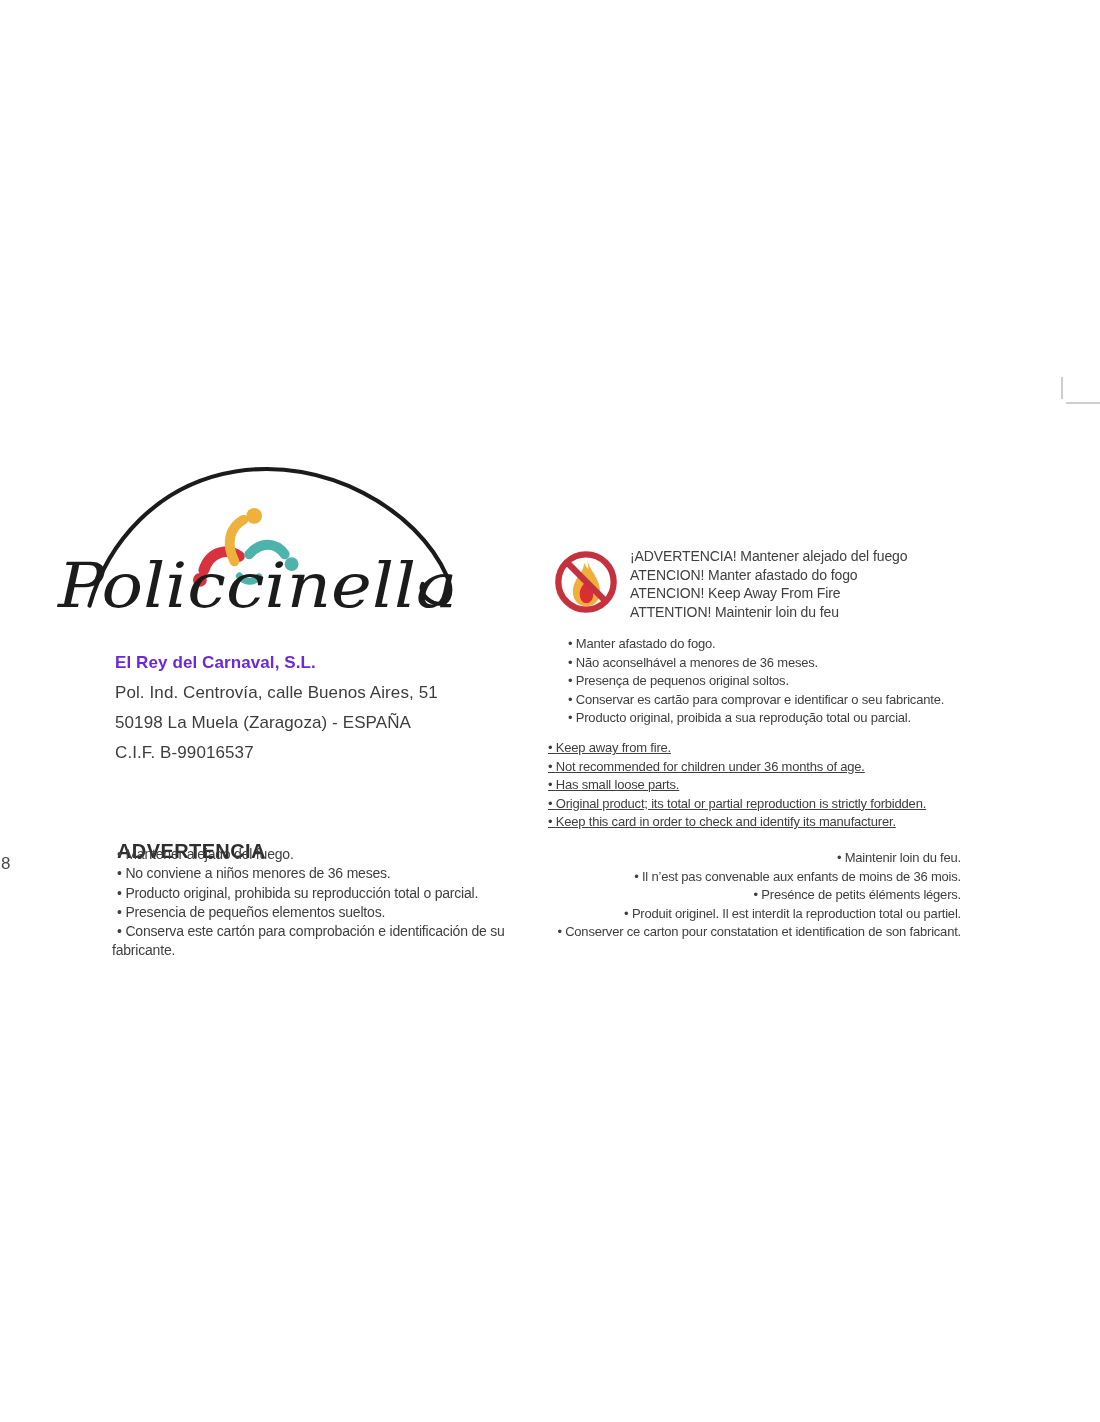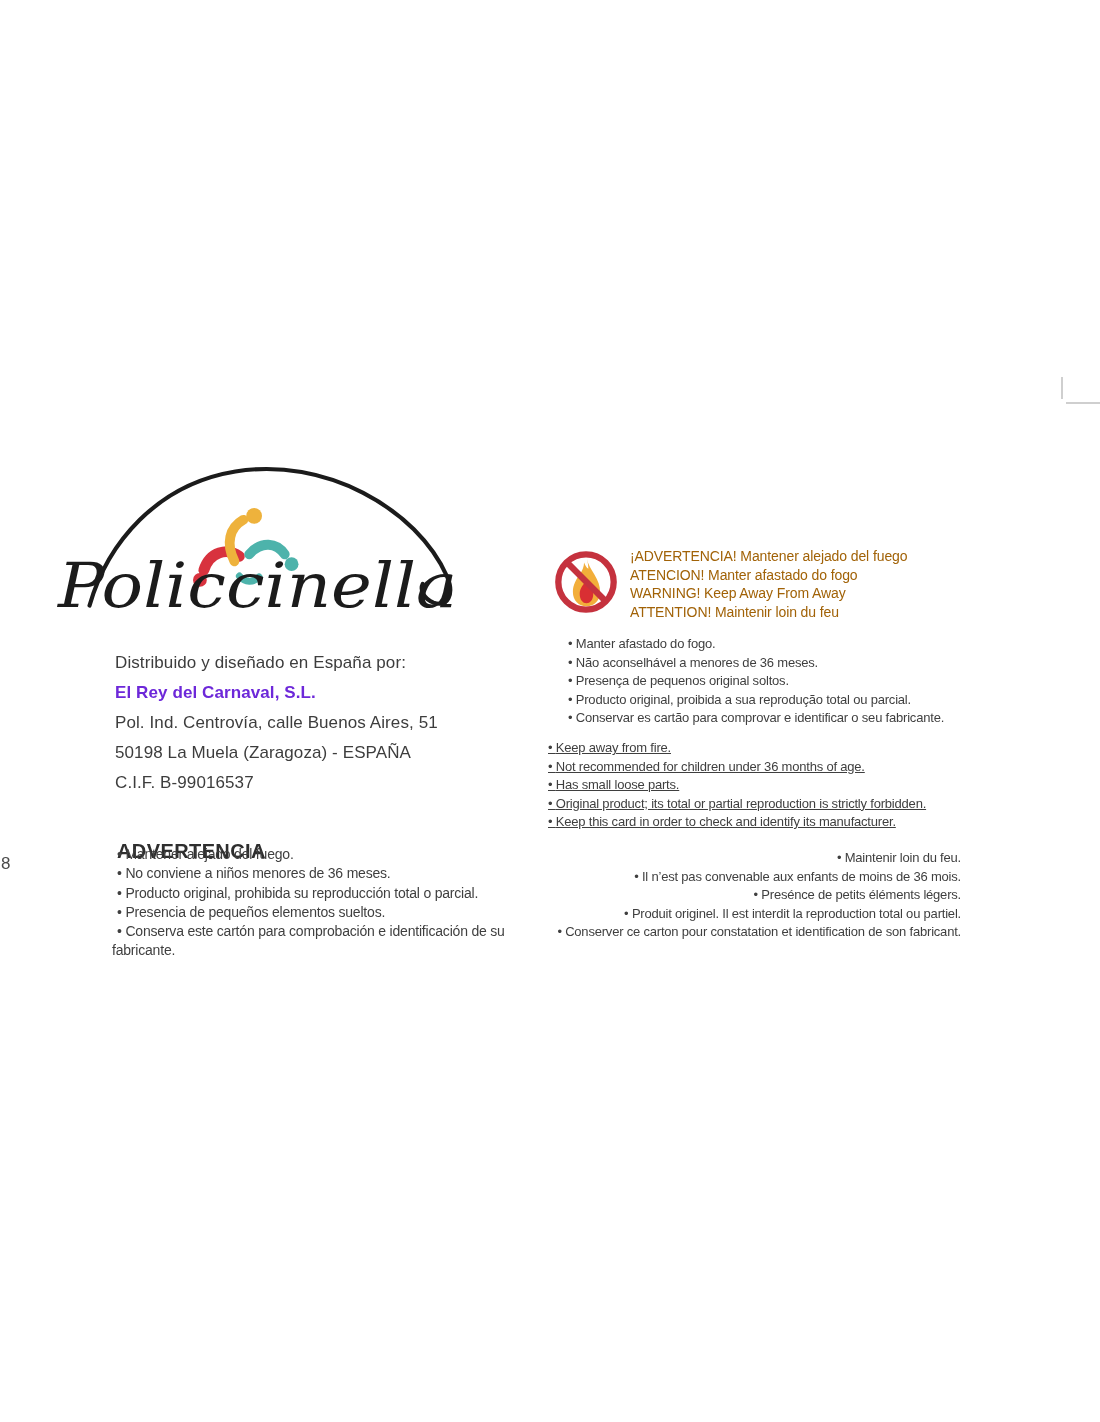--- a/index.html
+++ b/index.html
@@ -23,21 +23,21 @@
   .blist{list-style:none;margin:0;padding:0;}
   .blist li{letter-spacing:-0.2px;}
   .blist li::before{content:"\2022\00a0";}
   .es-list{position:absolute;left:112px;top:845px;width:415px;
     font-size:14px;line-height:19.3px;}
   .es-list li{text-indent:5px;}
 
   
   .nofire-svg{position:absolute;left:552px;top:548px;width:68px;height:68px;}
   .wp-head{position:absolute;left:630px;top:547px;font-size:14px;line-height:18.5px;
-    color:#a16207;letter-spacing:-0.1px;}
+    color:#404040;letter-spacing:-0.1px;}
   .rlist{font-size:13px;line-height:18.6px;}
   .rlist li{text-indent:12px;}
   .pt-list{position:absolute;left:556px;top:635px;width:460px;}
   .en-list{position:absolute;left:536px;top:739px;width:485px;text-decoration:underline;}
   .fr-list{position:absolute;left:536px;top:849px;width:425px;text-align:right;}
 
   
   .page-num{position:absolute;left:1px;top:854px;font-size:17px;color:#4a4a4a;}
   .crop-v{position:absolute;left:1061px;top:377px;width:2px;height:22px;background:#cfcfcf;}
   .crop-h{position:absolute;left:1066px;top:402px;width:34px;height:2px;background:#cfcfcf;}
@@ -53,21 +53,20 @@
     <path d="M 181 106 C 172 88 176 72 190 64" fill="none" stroke="#eeb23c" stroke-width="10" stroke-linecap="round"></path>
     <circle cx="201" cy="60" r="8" fill="#eeb23c"></circle>
     <path d="M 196 99 C 208 85 224 87 232 99" fill="none" stroke="#4db3ab" stroke-width="10" stroke-linecap="round"></path>
     <circle cx="239" cy="109" r="7" fill="#4db3ab"></circle>
     <path d="M 186 121 C 192 128 200 128 206 122" fill="none" stroke="#4db3ab" stroke-width="7" stroke-linecap="round"></path>
   </g>
   <text x="2" y="152" font-size="62" font-style="italic" font-family="DejaVu Serif, serif" fill="#1b1b1b" textLength="405" lengthAdjust="spacingAndGlyphs">Policcinella</text>
 </svg>
 
 <div class="distributor">
-  <div>Distribuido y diseñado en España por:</div>
   <div class="company">El Rey del Carnaval, S.L.</div>
   <div>Pol. Ind. Centrovía, calle Buenos Aires, 51</div>
   <div>50198 La Muela (Zaragoza) - ESPAÑA</div>
   <div>C.I.F. B-99016537</div>
 </div>
 
 <div class="adv-title">ADVERTENCIA</div>
 <ul class="blist es-list">
   <li>Mantener alejado del fuego.</li>
   <li>No conviene a niños menores de 36 meses.</li>
@@ -79,30 +78,30 @@
 <svg class="nofire-svg" viewBox="0 0 70 70">
   <path d="M 36 11 C 37 17 40 21 43.5 27 C 47.5 34 49.5 39 49.5 45 C 49.5 54 43.5 60 35.5 60 C 27.5 60 21.5 54 21.5 45 C 21.5 38 25 32 29 26.5 C 31.2 23.4 33 19 33 15 C 34.2 18 35.4 20.2 37.4 21.4 C 37.4 17.4 36.6 14 36 11 Z" fill="#f2ae3a"></path>
   <path d="M 35.5 32 C 38.2 38 42.5 41 42.5 47.2 C 42.5 53.4 39.3 57 35.5 57 C 31.7 57 28.5 53.4 28.5 47.2 C 28.5 41 32.8 38 35.5 32 Z" fill="#d92f33"></path>
   <line x1="14.5" y1="14" x2="55.5" y2="55" stroke="#c5323e" stroke-width="6.5"></line>
   <circle cx="35" cy="35" r="28.5" fill="none" stroke="#c5323e" stroke-width="6.5"></circle>
 </svg>
 
 <div class="wp-head">
   <div>¡ADVERTENCIA! Mantener alejado del fuego</div>
   <div>ATENCION! Manter afastado do fogo</div>
-  <div>WARNING! Keep Away From Away</div>
+  <div>ATENCION! Keep Away From Fire</div>
   <div>ATTENTION! Maintenir loin du feu</div>
 </div>
 
 <ul class="blist rlist pt-list">
   <li>Manter afastado do fogo.</li>
   <li>Não aconselhável a menores de 36 meses.</li>
   <li>Presença de pequenos original soltos.</li>
+  <li>Conservar es cartão para comprovar e identificar o seu fabricante.</li>
   <li>Producto original, proibida a sua reprodução total ou parcial.</li>
-  <li>Conservar es cartão para comprovar e identificar o seu fabricante.</li>
 </ul>
 
 <ul class="blist rlist en-list">
   <li>Keep away from fire.</li>
   <li>Not recommended for children under 36 months of age.</li>
   <li>Has small loose parts.</li>
   <li>Original product; its total or partial reproduction is strictly forbidden.</li>
   <li>Keep this card in order to check and identify its manufacturer.</li>
 </ul>
 

